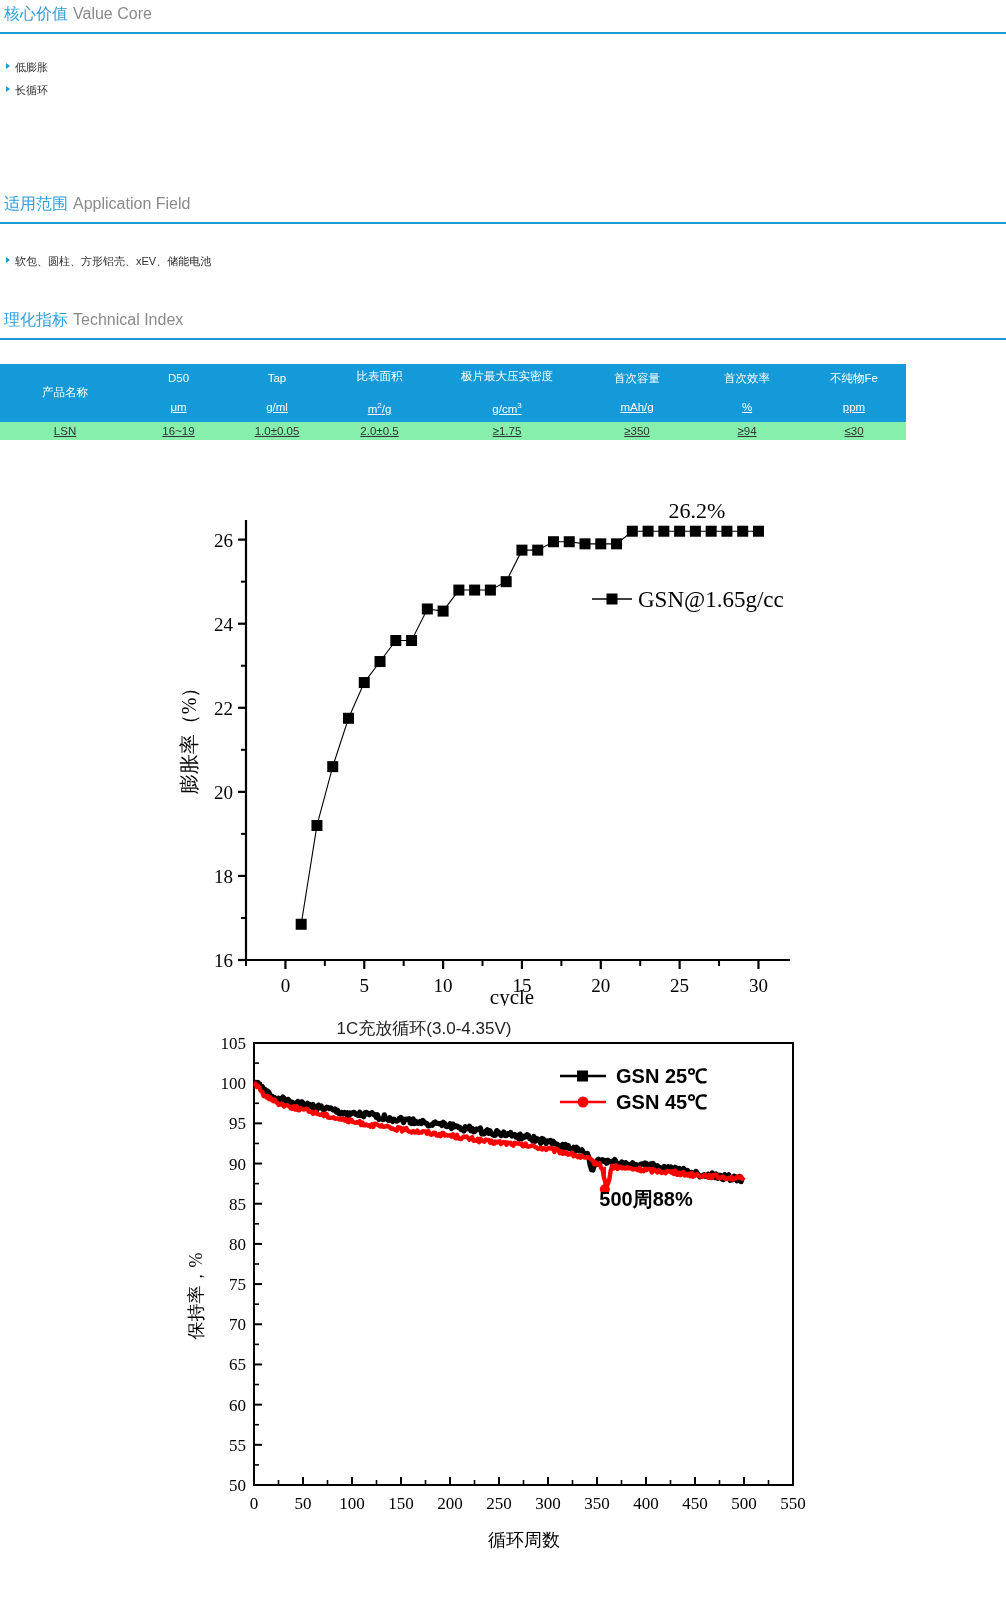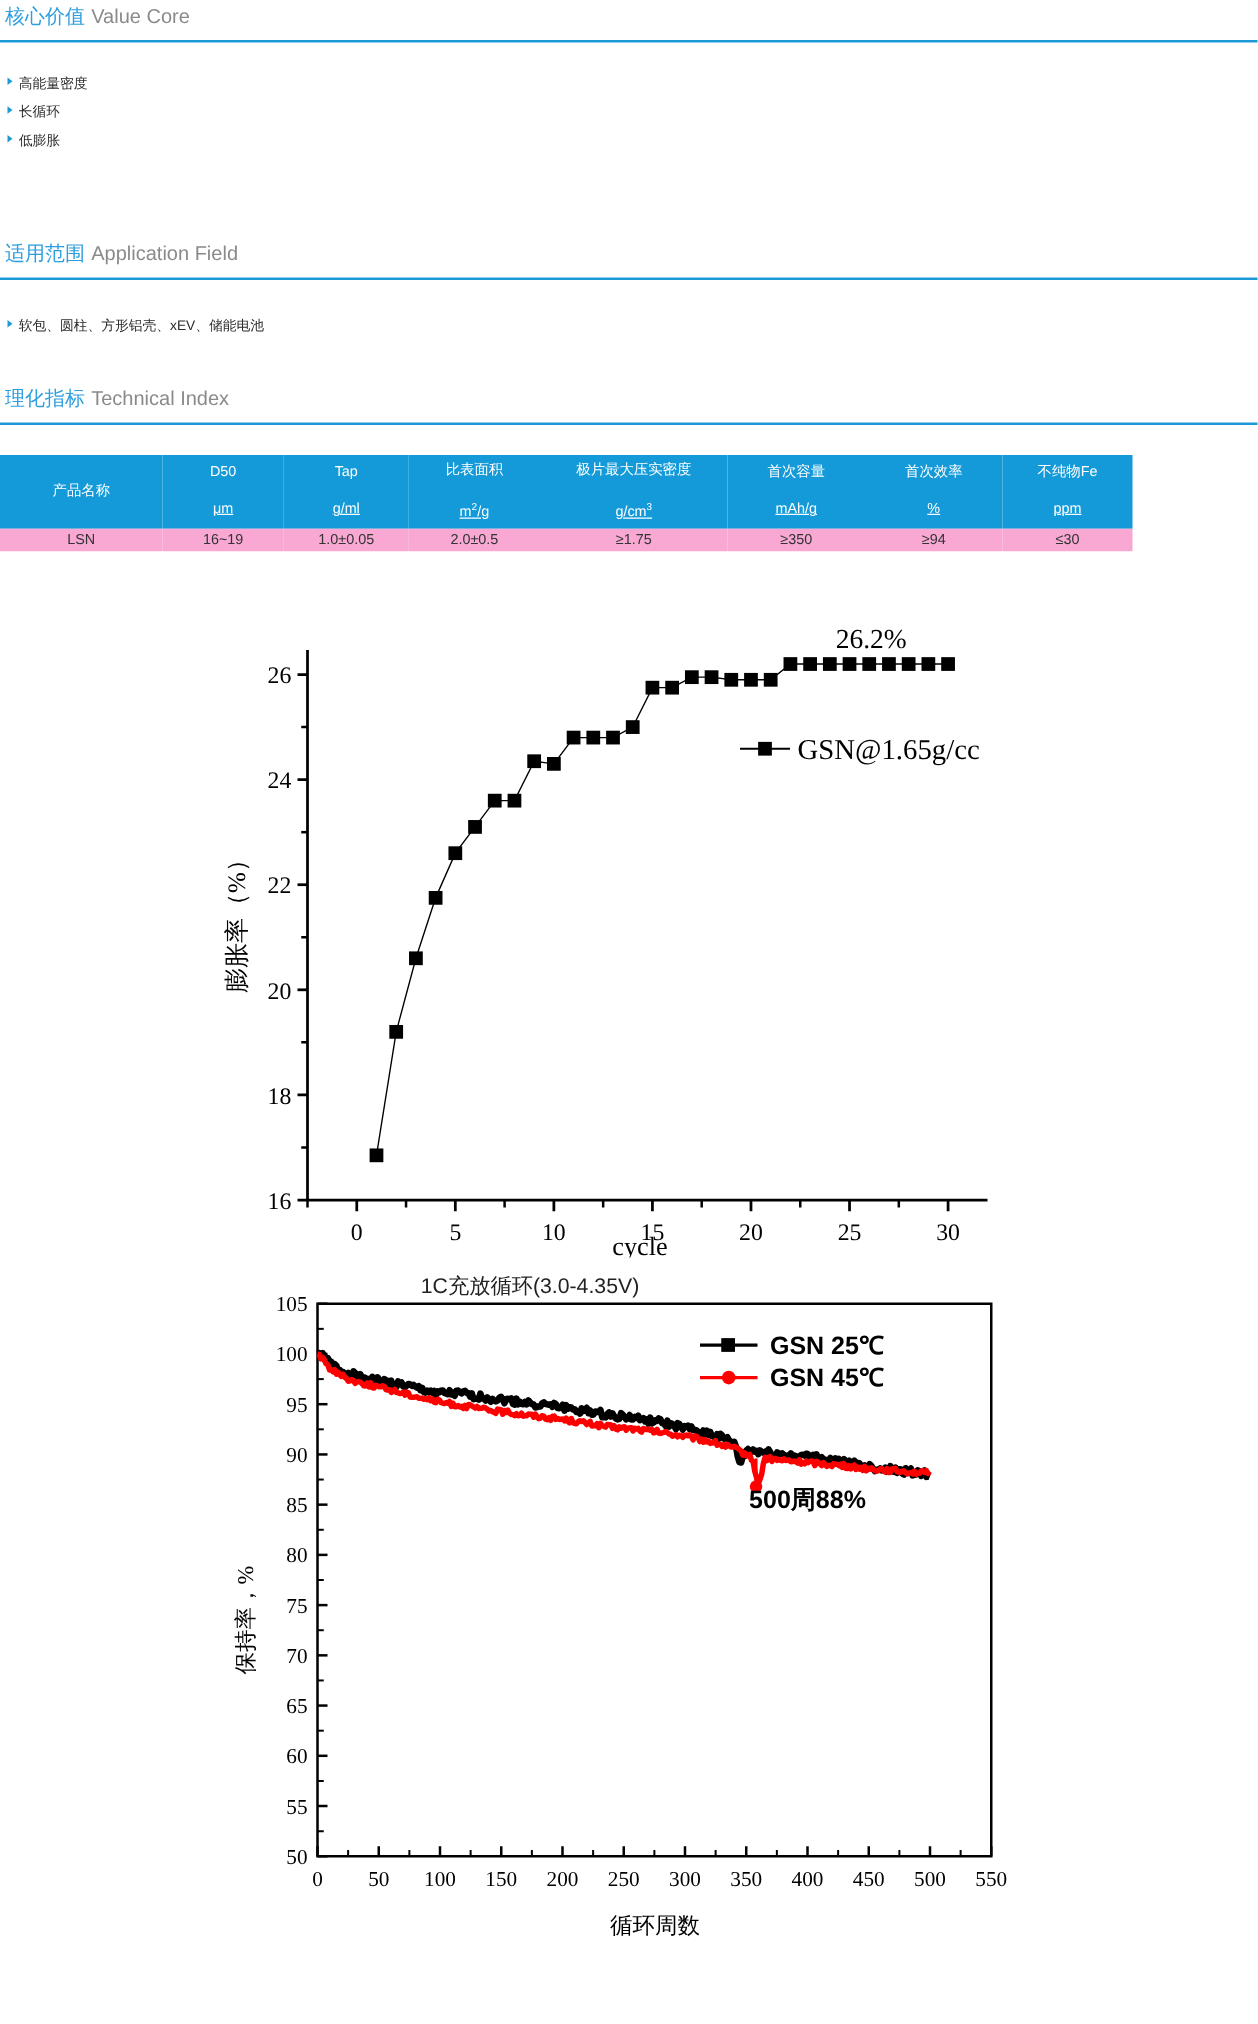--- a/index.html
+++ b/index.html
@@ -46,42 +46,41 @@
   table.idx th{
     background:#149ad8;color:#ffffff;font-weight:normal;
     font-size:11.5px;line-height:17px;padding:4px 2px;text-align:center;
     vertical-align:middle;
   }
   table.idx th .u{display:block;font-size:11.5px;margin-top:12px;text-decoration:underline;}
   table.idx td{
     font-size:11.5px;color:#333;text-align:center;padding:3px 2px;
   }
   table.idx tr.r0 td{background:#f2f2f2;}
-  table.idx tr.r1 td{background:#f9a8d4;}
+  table.idx tr.r1 td{background:#86efac;text-decoration:underline;}
   sup{font-size:8px;vertical-align:super;}
 
   
   .chart1{position:absolute;left:0;top:486px;width:1006px;height:520px;}
   .chart2{position:absolute;left:0;top:1006px;width:922px;height:613px;}
   svg{display:block;}
 </style>
 </head>
 <body>
 
 <div class="page">
 
   <div class="section" style="top:4px;">
     <div class="sec-head">
       <span class="cn">核心价值</span><span class="en">Value Core</span>
     </div>
     <div class="sec-rule"></div>
     <div class="bullets">
-      <div class="bullet"><span class="tri"></span><span>高能量密度</span></div>
+      <div class="bullet"><span class="tri"></span><span>低膨胀</span></div>
       <div class="bullet"><span class="tri"></span><span>长循环</span></div>
-      <div class="bullet"><span class="tri"></span><span>低膨胀</span></div>
     </div>
   </div>
 
   <div class="section" style="top:194px;">
     <div class="sec-head">
       <span class="cn">适用范围</span><span class="en">Application Field</span>
     </div>
     <div class="sec-rule"></div>
     <div class="bullets" style="margin-top:26px;">
       <div class="bullet"><span class="tri"></span><span>软包、圆柱、方形铝壳、xEV、储能电池</span></div>

